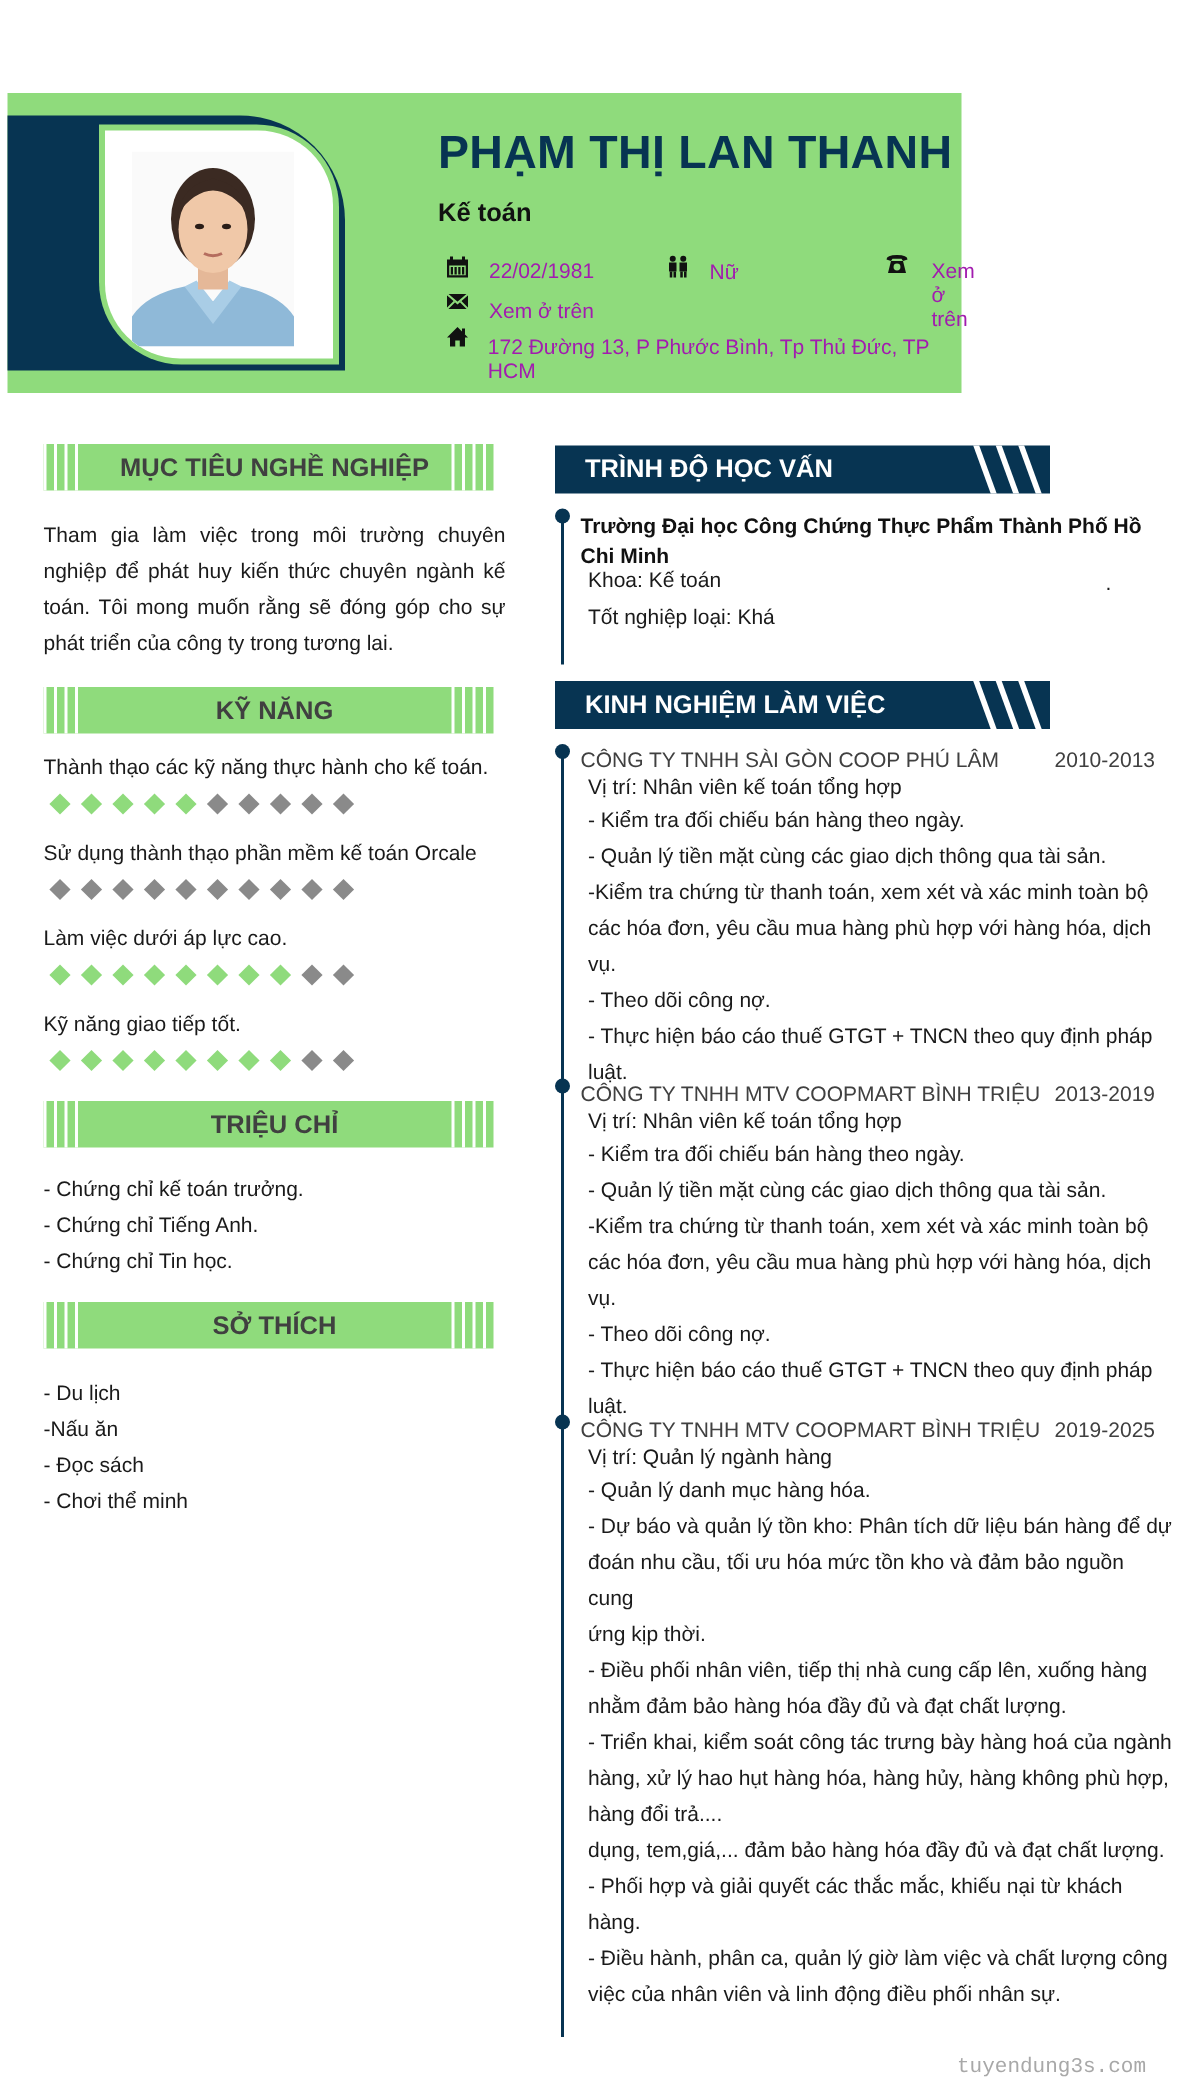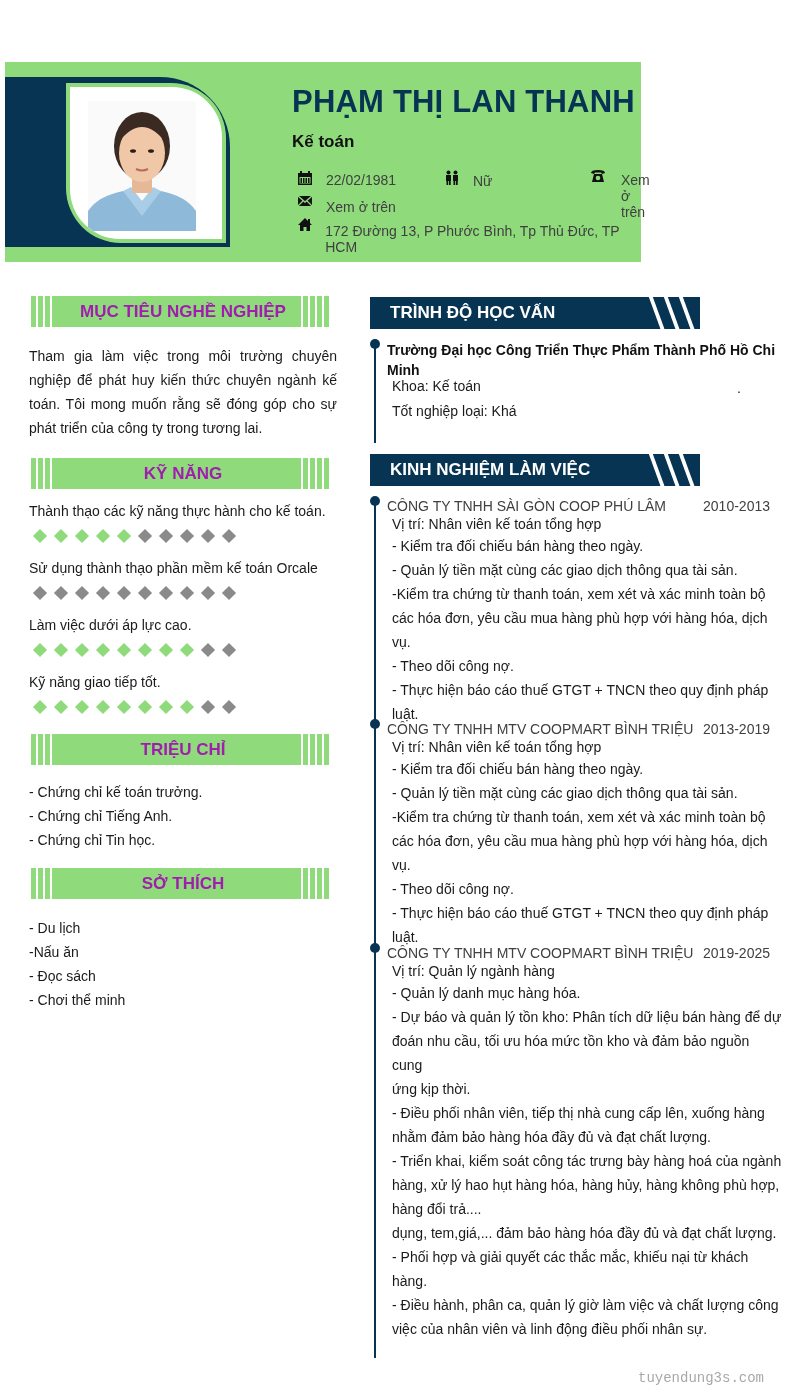--- a/index.html
+++ b/index.html
@@ -9,32 +9,32 @@
     
     .header { position: absolute; left: 5px; top: 62px; width: 636px; height: 200px; background: #8fdb7c; }
     .photo-panel { position: absolute; left: 0; top: 15px; width: 225px; height: 170px; background: #073452; border-top-right-radius: 70px; }
     .photo-frame { position: absolute; left: 61px; top: 21px; width: 160px; height: 160px; background: #8fdb7c; border-top-right-radius: 55px; border-bottom-left-radius: 55px; padding: 4px; }
     .photo-inner { width: 100%; height: 100%; background: #ffffff; border-top-right-radius: 50px; border-bottom-left-radius: 50px; overflow: hidden; position: relative; }
     .photo { position: absolute; left: 18px; top: 14px; width: 108px; height: 130px; background: #ffffff; }
     .photo svg { width: 100%; height: 100%; display: block; }
 
     .name { position: absolute; left: 287px; top: 22px; font-size: 31px; font-weight: bold; color: #073452; letter-spacing: 0.2px; }
     .job-title { position: absolute; left: 287px; top: 70px; font-size: 17px; font-weight: bold; color: #111; }
-    .info-row { position: absolute; font-size: 14px; color: #404040; display: flex; align-items: flex-start; }
+    .info-row { position: absolute; font-size: 14px; color: #a21caf; display: flex; align-items: flex-start; }
     .info-icon { width: 18px; height: 16px; display: inline-block; margin-right: 11px; }
     .info-icon svg { width: 16px; height: 16px; display: block; }
 
     
     .left-col { position: absolute; left: 29px; top: 296px; width: 308px; }
     .lhead { position: relative; width: 300px; height: 31px; background: #8fdb7c; margin-bottom: 0; }
     .lhead .stripes-l, .lhead .stripes-r { position: absolute; top: 0; height: 31px; display: flex; }
     .lhead .stripes-l { left: 0; }
     .lhead .stripes-r { right: 0; }
     .lhead .stripe { width: 2px; height: 31px; background: #ffffff; margin-right: 5px; }
-    .lhead .title { position: absolute; left: 0; right: 0; top: 6px; text-align: center; font-size: 17px; font-weight: bold; color: #a21caf; padding-left: 8px; }
+    .lhead .title { position: absolute; left: 0; right: 0; top: 6px; text-align: center; font-size: 17px; font-weight: bold; color: #404040; padding-left: 8px; }
 
     .objective { font-size: 14px; line-height: 24px; text-align: justify; color: #1a1a1a; margin-top: 17px; width: 308px; }
 
     .skill { margin-top: 12px; }
     .skill-label { font-size: 14px; color: #1a1a1a; line-height: 20px; }
     .diamonds { display: flex; margin-top: 7px; margin-left: 6px; }
     .diamond { width: 10px; height: 10px; transform: rotate(45deg); margin-right: 11px; margin-top: 3px; }
     .diamond.on { background: #8fdb7c; }
     .diamond.off { background: #8a8a8a; }
 
@@ -289,21 +289,21 @@
 </div>
 
 <div class="rhead" style="top:297px;">
   <div class="title">TRÌNH ĐỘ HỌC VẤN</div>
   <span class="slash" style="left:285px;"></span>
   <span class="slash" style="left:300px;"></span>
   <span class="slash" style="left:315px;"></span>
 </div>
 <div class="timeline-line" style="top:345px; height:98px;"></div>
 <div class="dot" style="top:339px;"></div>
-<div class="edu-school">Trường Đại học Công Triển Thực Phẩm Thành Phố Hồ Chi Minh</div>
+<div class="edu-school">Trường Đại học Công Chứng Thực Phẩm Thành Phố Hồ Chi Minh</div>
 <div class="edu-line" style="top:378px;">Khoa: Kế toán</div>
 <div class="edu-line" style="left:737px; top:380px;">.</div>
 <div class="edu-line" style="top:403px;">Tốt nghiệp loại: Khá</div>
 
 <div class="rhead" style="top:454px;padding-left:43px;">
   <div class="title">KINH NGHIỆM LÀM VIỆC</div>
   <span class="slash" style="left:285px;"></span>
   <span class="slash" style="left:300px;"></span>
   <span class="slash" style="left:315px;"></span>
 </div>

